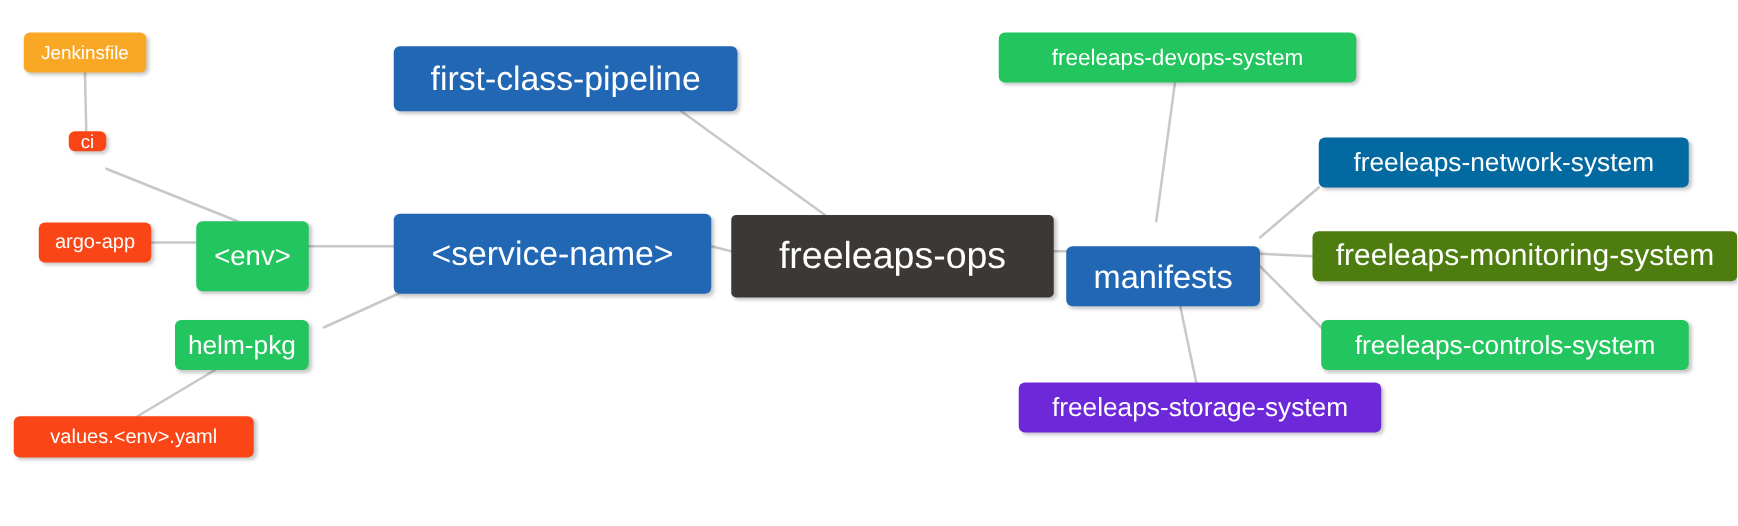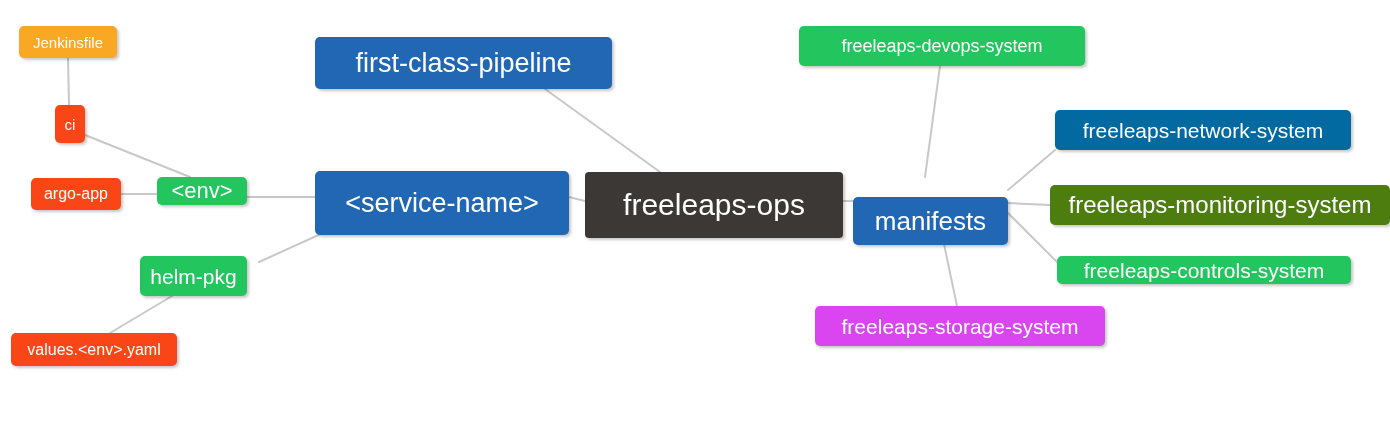--- a/index.html
+++ b/index.html
@@ -56,27 +56,27 @@
       <line x1="110" y1="333" x2="172" y2="296" stroke="#c8c8c8" stroke-width="2" stroke-linecap="round"></line>
       <line x1="925" y1="177" x2="940" y2="66" stroke="#c8c8c8" stroke-width="2" stroke-linecap="round"></line>
       <line x1="1008" y1="190" x2="1055" y2="150" stroke="#c8c8c8" stroke-width="2" stroke-linecap="round"></line>
       <line x1="1008" y1="203" x2="1050" y2="205" stroke="#c8c8c8" stroke-width="2" stroke-linecap="round"></line>
       <line x1="1008" y1="213" x2="1057" y2="262" stroke="#c8c8c8" stroke-width="2" stroke-linecap="round"></line>
       <line x1="940" y1="225" x2="957" y2="306" stroke="#c8c8c8" stroke-width="2" stroke-linecap="round"></line>
     </svg>
   <div id="node-layer">
       <div class="node root" style="left: 585px; top: 172px; width: 258px; height: 66px; background: rgb(60, 56, 54); font-size: 30px;">freeleaps-ops</div>
       <div class="node" style="left: 315px; top: 171px; width: 254px; height: 64px; background: rgb(33, 103, 180); font-size: 27px;">&lt;service-name&gt;</div>
-      <div class="node" style="left: 315px; top: 37px; width: 297px; height: 52px; background: rgb(33, 103, 180); font-size: 27px;">first-class-pipeline</div>
+      <div class="node" style="left: 315px; top: 37px; width: 275px; height: 52px; background: rgb(33, 103, 180); font-size: 27px;">first-class-pipeline</div>
       <div class="node" style="left: 853px; top: 177px; width: 155px; height: 48px; background: rgb(33, 103, 180); font-size: 26px; margin-top: 20px;">manifests</div>
-      <div class="node" style="left: 157px; top: 177px; width: 90px; height: 28px; background: rgb(34, 197, 94); font-size: 22px;">&lt;env&gt;</div>
+      <div class="node" style="left: 157px; top: 177px; width: 90px; height: 56px; background: rgb(34, 197, 94); font-size: 22px;">&lt;env&gt;</div>
       <div class="node" style="left: 140px; top: 256px; width: 107px; height: 40px; background: rgb(34, 197, 94); font-size: 21px;">helm-pkg</div>
-      <div class="node" style="left: 55px; top: 105px; width: 30px; height: 38px; background: rgb(250, 70, 22); font-size: 15px;">ci</div>
+      <div class="node" style="left: 55px; top: 105px; width: 30px; height: 16px; background: rgb(250, 70, 22); font-size: 15px;">ci</div>
       <div class="node" style="left: 19px; top: 26px; width: 98px; height: 32px; background: rgb(249, 168, 37); font-size: 15px;">Jenkinsfile</div>
       <div class="node" style="left: 31px; top: 178px; width: 90px; height: 32px; background: rgb(250, 70, 22); font-size: 16px;">argo-app</div>
-      <div class="node" style="left: 11px; top: 333px; width: 166px; height: 33px; background: rgb(250, 70, 22); font-size: 16px;">values.&lt;env&gt;.yaml</div>
+      <div class="node" style="left: 11px; top: 333px; width: 192px; height: 33px; background: rgb(250, 70, 22); font-size: 16px;">values.&lt;env&gt;.yaml</div>
       <div class="node" style="left: 799px; top: 26px; width: 286px; height: 40px; background: rgb(34, 197, 94); font-size: 18px;">freeleaps-devops-system</div>
       <div class="node" style="left: 1055px; top: 110px; width: 296px; height: 40px; background: #0369a1; font-size: 21px;">freeleaps-network-system</div>
       <div class="node" style="left: 1050px; top: 185px; width: 340px; height: 40px; background: #4d7c0f; font-size: 24px;">freeleaps-monitoring-system</div>
-      <div class="node" style="left: 1057px; top: 256px; width: 294px; height: 28px; background: rgb(34, 197, 94); font-size: 21px;">freeleaps-controls-system</div>
-      <div class="node" style="left: 815px; top: 306px; width: 290px; height: 40px; background: #d946ef; font-size: 21px;">freeleaps-storage-system</div>
+      <div class="node" style="left: 1057px; top: 256px; width: 294px; height: 40px; background: rgb(34, 197, 94); font-size: 21px;">freeleaps-controls-system</div>
+      <div class="node" style="left: 815px; top: 306px; width: 290px; height: 40px; background: #6d28d9; font-size: 21px;">freeleaps-storage-system</div>
     </div>
 </div>
 
 </body></html>

